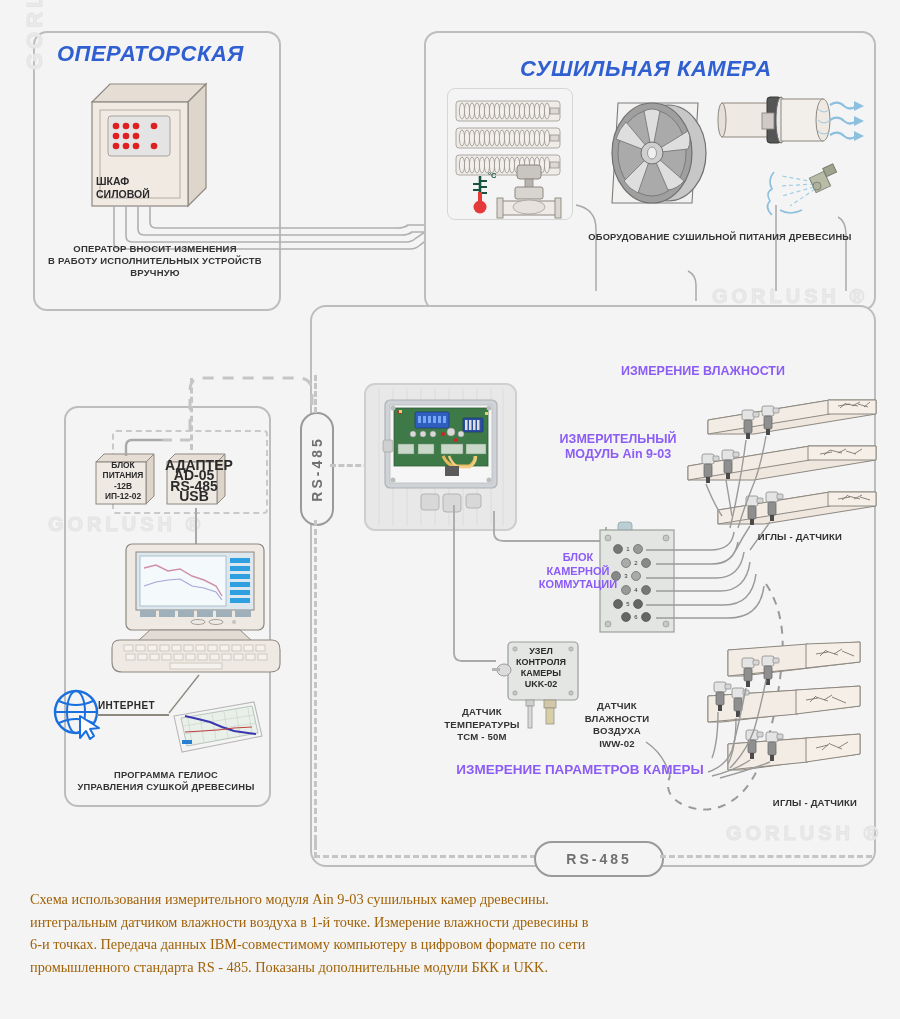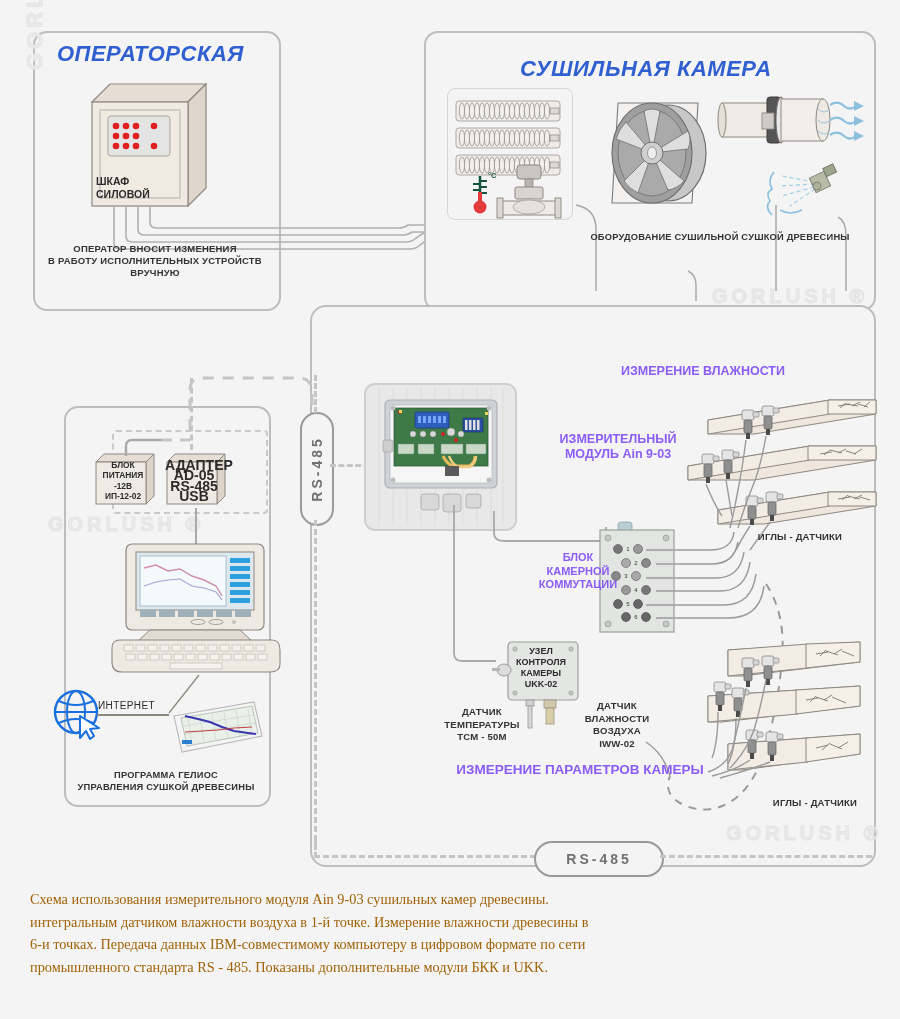--- a/index.html
+++ b/index.html
@@ -240,21 +240,21 @@
 
 <svg class="abs" style="left:520px;top:195px;" width="360" height="110" viewBox="0 0 360 110">
   <g fill="none" stroke="#a9a9a9" stroke-width="1.5">
     <path d="M56,10 Q76,14 76,34 L76,96"></path>
     <path d="M168,76 Q176,80 176,90 L176,106"></path>
     <path d="M256,10 L256,96"></path>
     <path d="M318,22 Q326,26 326,40 L326,96"></path>
   </g>
 </svg>
 
-<div class="cap" style="left:560px;top:231px;width:320px;font-size:9.3px;">ОБОРУДОВАНИЕ СУШИЛЬНОЙ СУШКОЙ ДРЕВЕСИНЫ</div>
+<div class="cap" style="left:560px;top:231px;width:320px;font-size:9.3px;">ОБОРУДОВАНИЕ СУШИЛЬНОЙ ПИТАНИЯ ДРЕВЕСИНЫ</div>
 
 <div class="wm" style="left:712px;top:285px;font-size:20px;">GORLUSH ®</div>
 
 <div class="frame" style="left:310px;top:305px;width:562px;height:558px;border-radius:16px;"></div>
 
 <div class="frame" style="left:64px;top:406px;width:203px;height:397px;"></div>
 <div class="frame inner-dash" style="left:112px;top:430px;width:152px;height:80px;border-radius:4px;"></div>
 
 <svg class="abs" style="left:92px;top:448px;" width="66" height="62" viewBox="0 0 66 62">
   <polygon points="4,14 12,6 62,6 54,14" fill="#e6ded5" stroke="#8d8880" stroke-width="1"></polygon>
@@ -351,21 +351,21 @@
   </g>
 </svg>
 
 <svg class="abs" style="left:52px;top:688px;" width="52" height="52" viewBox="0 0 52 52">
   <circle cx="24" cy="24" r="21" fill="none" stroke="#1a6fe0" stroke-width="2.4"></circle>
   <ellipse cx="24" cy="24" rx="9" ry="21" fill="none" stroke="#1a6fe0" stroke-width="2"></ellipse>
   <line x1="3" y1="24" x2="45" y2="24" stroke="#1a6fe0" stroke-width="2"></line>
   <path d="M7,13 q17,8 34,0 M7,35 q17,-8 34,0" fill="none" stroke="#1a6fe0" stroke-width="2"></path>
   <polygon points="28,28 28,50 34,43 38,51 42,48 38,41 47,40" fill="#fff" stroke="#1a6fe0" stroke-width="2" stroke-linejoin="round"></polygon>
 </svg>
-<div class="abs" style="left:98px;top:700px;font-size:10px;font-weight:normal;letter-spacing:.4px;">ИНТЕРНЕТ</div>
+<div class="abs" style="left:98px;top:700px;font-size:10px;font-weight:bold;letter-spacing:.4px;">ИНТЕРНЕТ</div>
 <div class="line" style="left:97px;top:714px;width:72px;height:1.5px;background:#8d8880;"></div>
 <svg class="abs" style="left:165px;top:675px;" width="40" height="42" viewBox="0 0 40 42">
   <path d="M34,0 L4,38" fill="none" stroke="#8d8880" stroke-width="1.3"></path>
 </svg>
 
 <svg class="abs" style="left:168px;top:700px;" width="96" height="56" viewBox="0 0 96 56">
   <polygon points="6,16 86,2 94,36 14,52" fill="#f4f4f4" stroke="#b8b8b8" stroke-width="1.1"></polygon>
   <polygon points="13,18 84,6 90,33 19,46" fill="#e9efe9" stroke="#9fb0a0" stroke-width=".7"></polygon>
   <g stroke="#bfcdc0" stroke-width=".5">
     <line x1="20" y1="18" x2="24" y2="44"></line>

